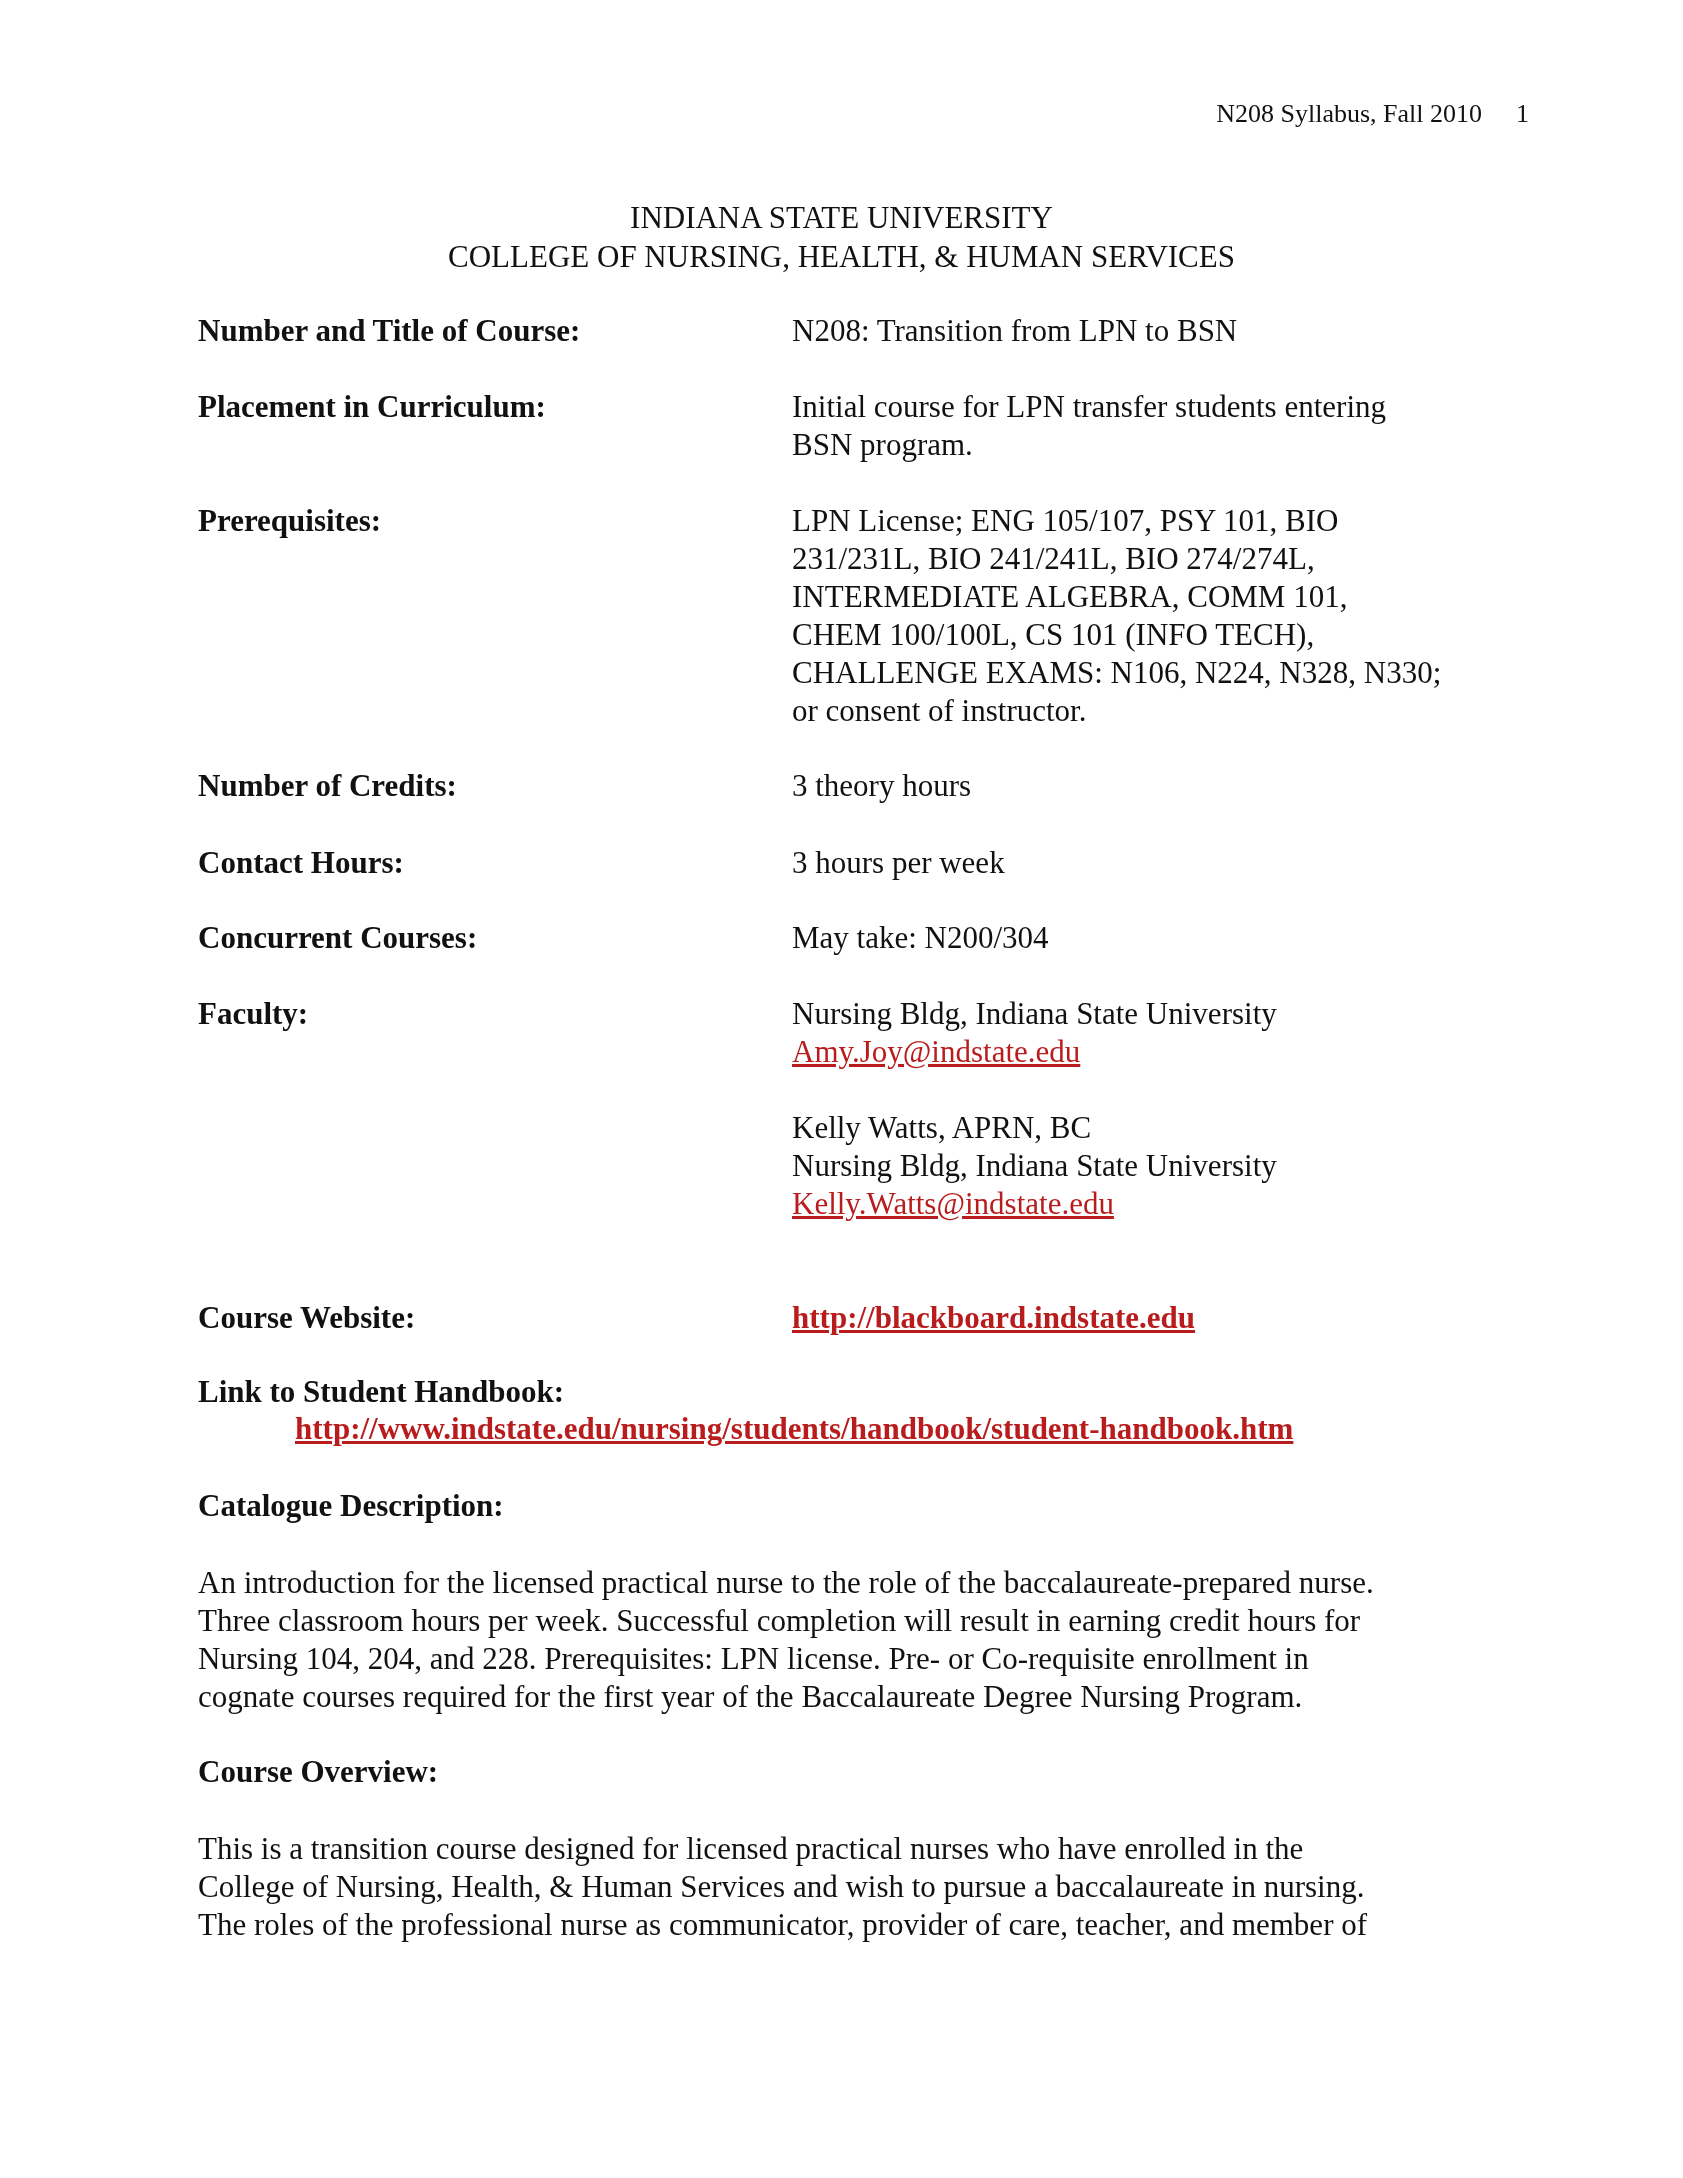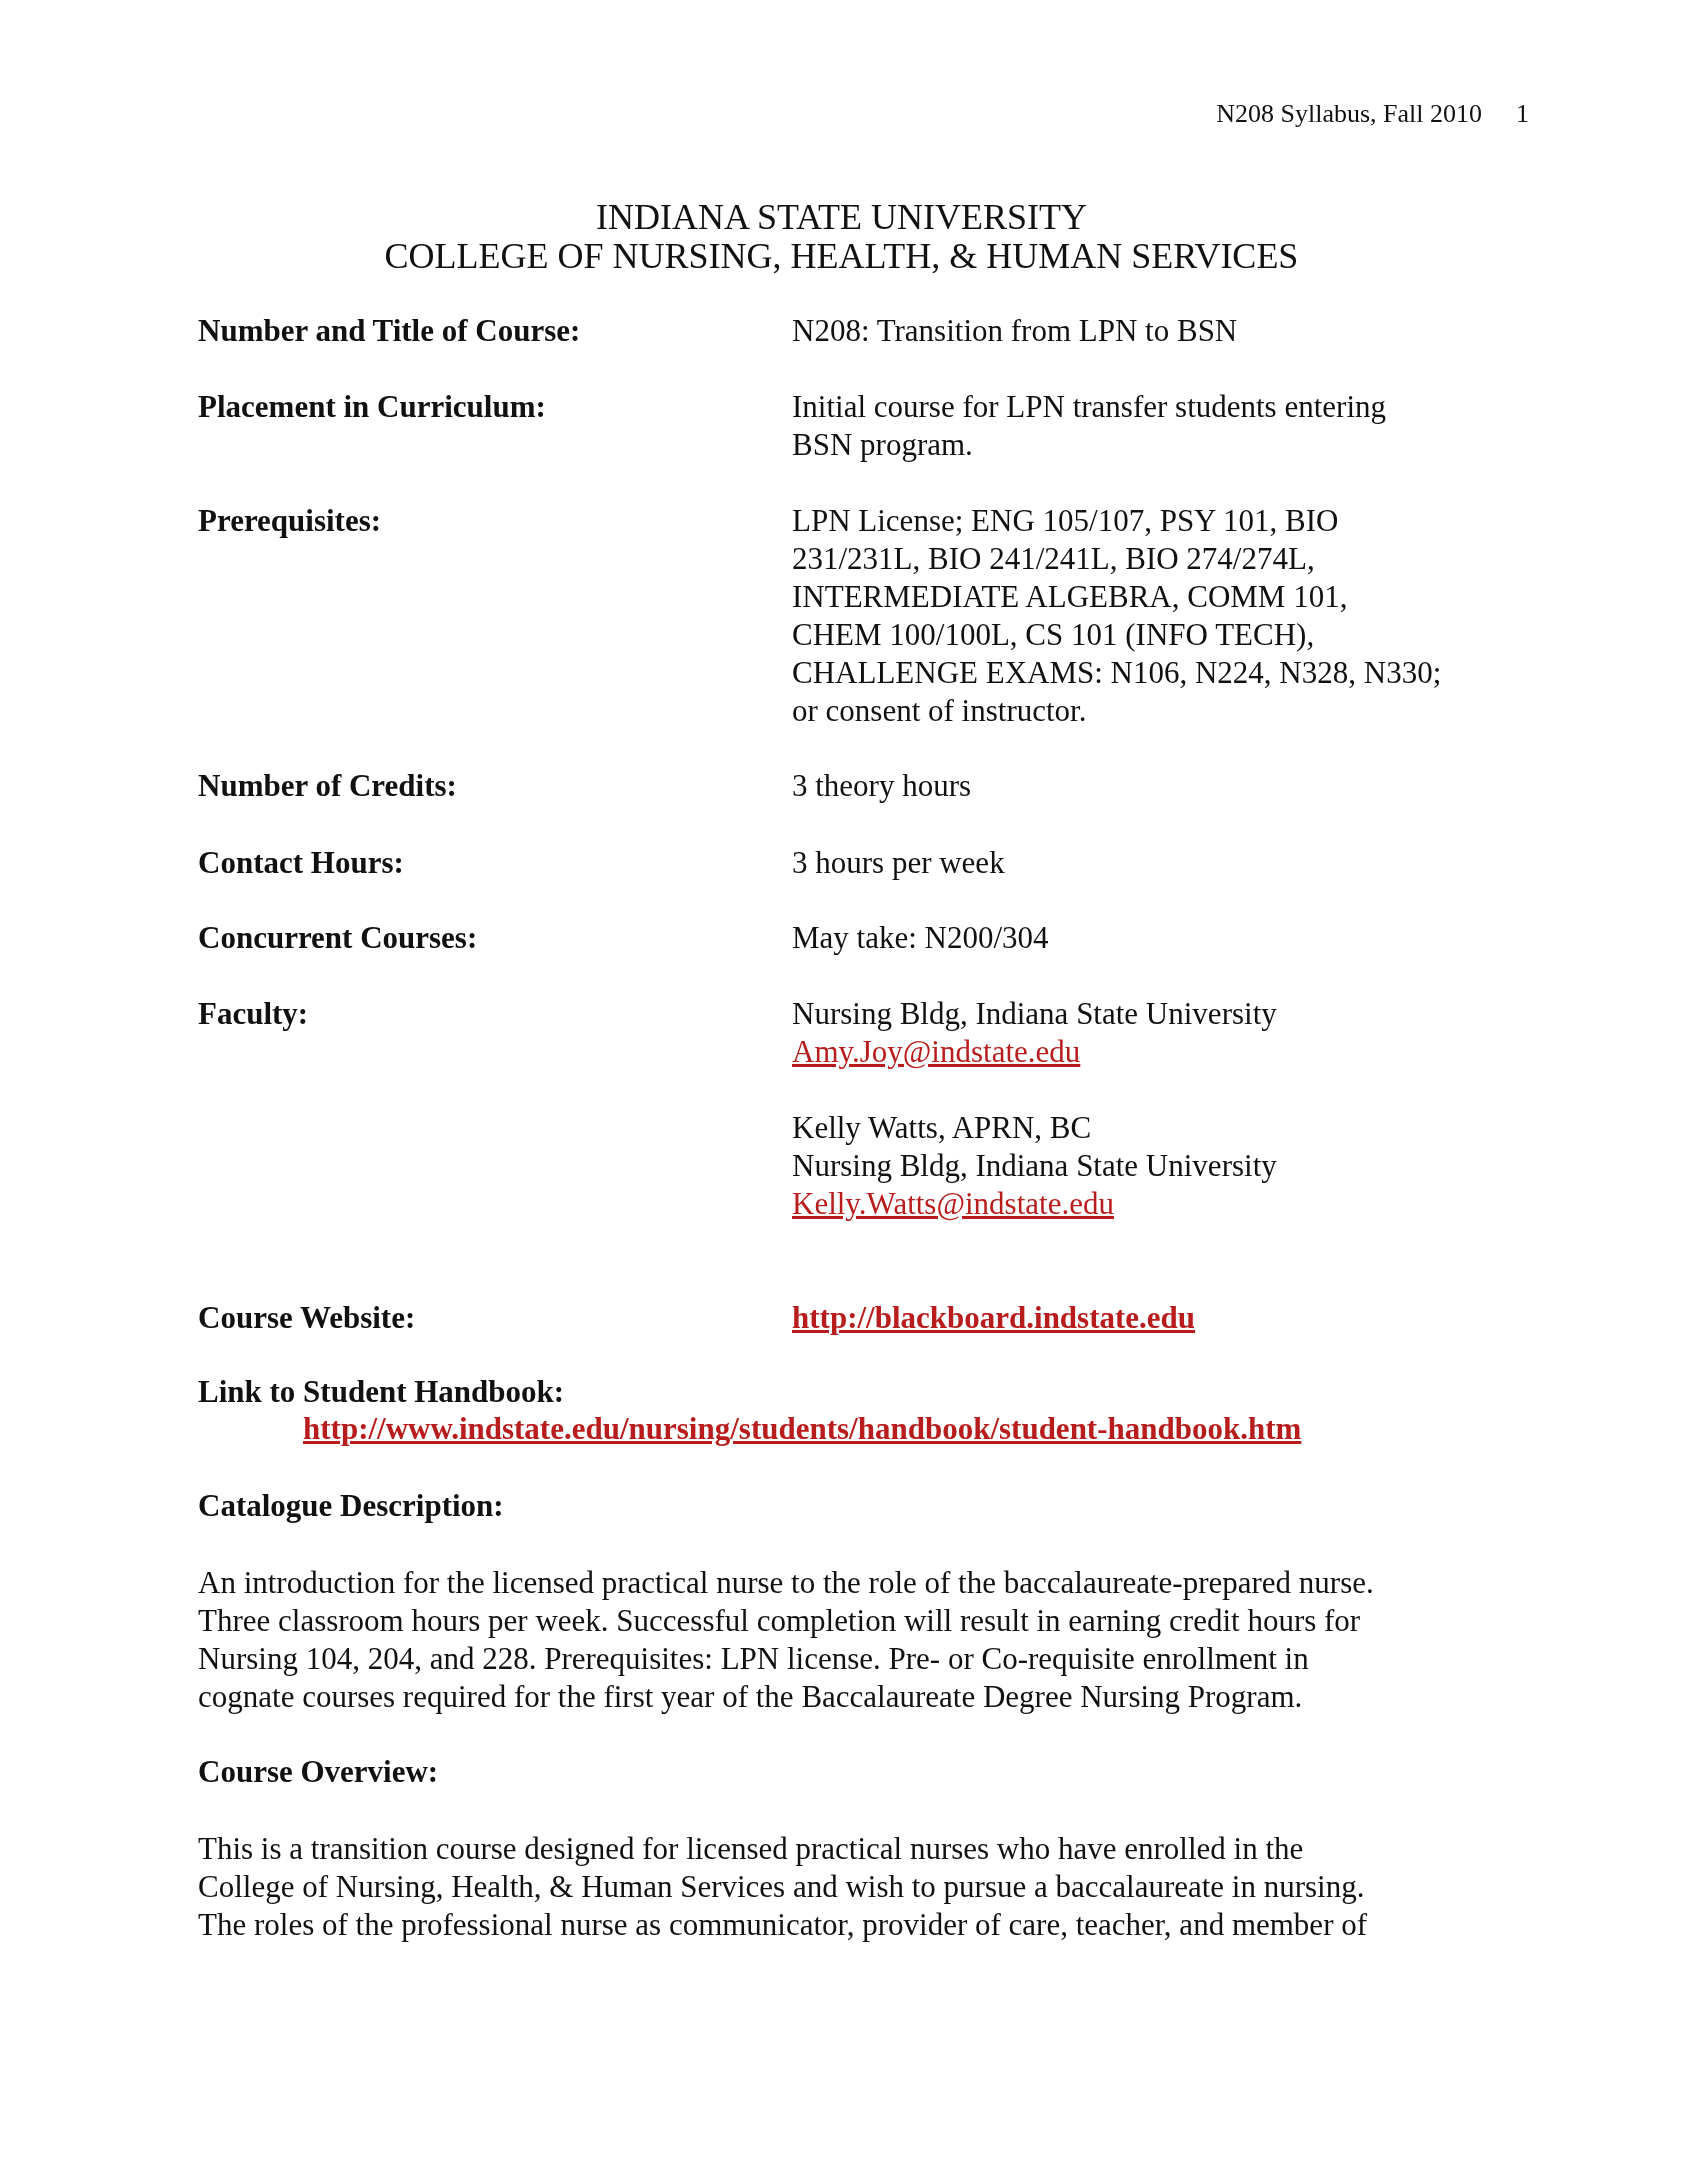--- a/index.html
+++ b/index.html
@@ -1,31 +1,31 @@
 <!DOCTYPE html>
 <html><head>
 <meta charset="utf-8">
 <style>
   html, body { margin: 0; padding: 0; background: #ffffff; }
   body { width: 1683px; height: 2178px; position: relative; overflow: hidden;
          font-family: "Liberation Serif", "DejaVu Serif", serif; color: #111; }
   .page { position: absolute; left: 0; top: 0; width: 1683px; height: 2178px; padding-left: 44px; }
   .running-header { position: absolute; top: 99px; right: 198px; font-size: 26px; white-space: pre; }
   .running-header .pg { margin-left: 34px; }
-  .title-block { position: absolute; top: 198px; left: 0; width: 1683px; text-align: center; font-size: 36px; line-height: 39px; }
+  .title-block { position: absolute; top: 198px; left: 0; width: 1683px; text-align: center; font-size: 31px; line-height: 39px; }
   .row { position: absolute; left: 198px; width: 1307px; font-size: 31px; line-height: 38px; }
   .row .lbl { position: absolute; left: 0; top: 0; font-weight: bold; }
   .row .val { position: absolute; left: 594px; top: 0; width: 713px; }
   .row .val div { white-space: nowrap; }
   a.link { color: #b91c1c; text-decoration: underline; }
   a.bold { font-weight: bold; }
   .section-head { position: absolute; left: 198px; font-size: 31px; font-weight: bold; }
   .para { position: absolute; left: 198px; width: 1307px; font-size: 31px; line-height: 38px; }
   .para div { white-space: nowrap; }
-  .handbook-link { position: absolute; left: 295px; top: 1411px; font-size: 31px; margin-left: 8px; }
+  .handbook-link { position: absolute; left: 295px; top: 1411px; font-size: 31px; }
 </style>
 </head>
 <body>
 
 <div class="page">
 
   <div class="running-header"><span>N208 Syllabus, Fall 2010</span><span class="pg">1</span></div>
 
   <div class="title-block">
     <div>INDIANA STATE UNIVERSITY</div>

